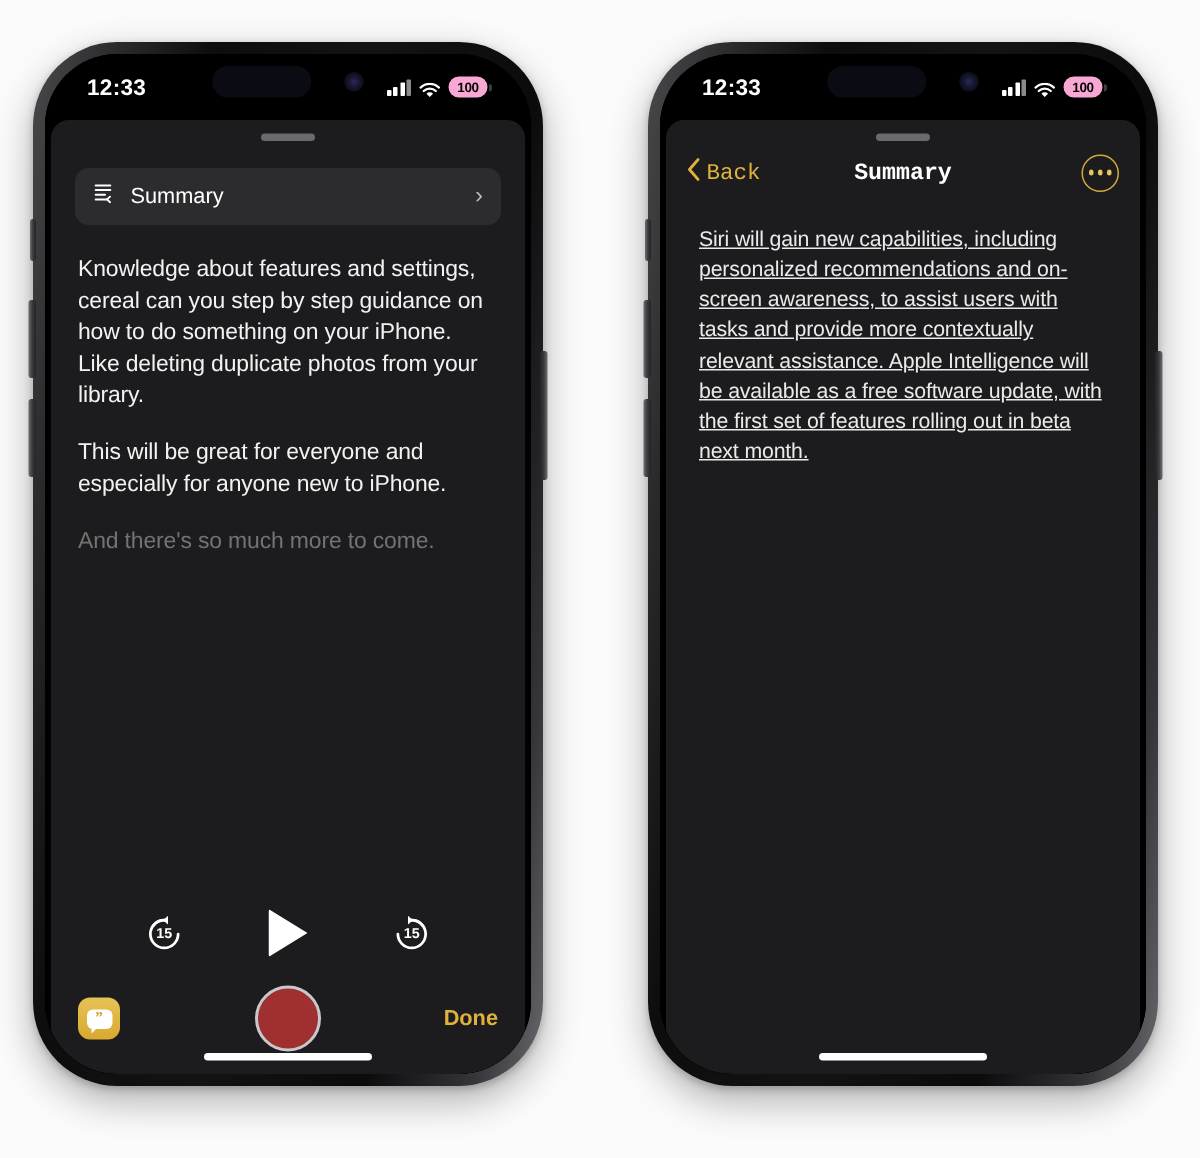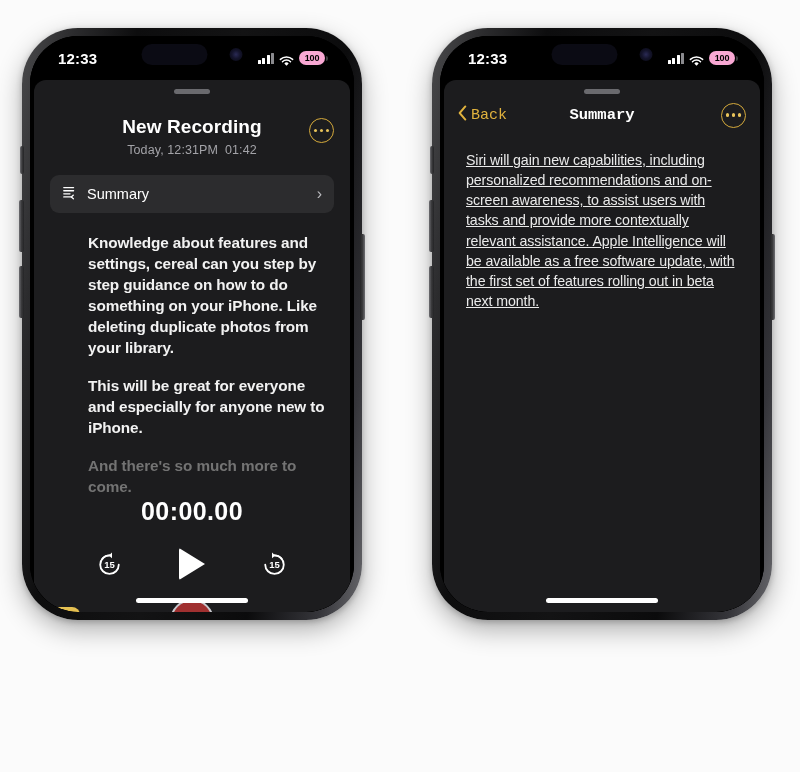--- a/index.html
+++ b/index.html
@@ -7,21 +7,21 @@
     width: 800px; height: 772px;
     background: #fbfbfb;
     font-family: "Liberation Sans", sans-serif;
     overflow: hidden;
   }
   .stage { position: relative; width: 800px; height: 772px; background: #fbfbfb; }
 
   
   .phone {
     position: absolute;
-    width: 340px; height: 592px;
+    width: 340px; height: 696px;
     border-radius: 56px;
     background: linear-gradient(100deg,#4a4a4c 0%, #2b2b2d 12%, #0d0d0e 26%, #131314 50%, #0b0b0c 74%, #35353a 90%, #6a6a6e 100%);
     padding: 8px;
     box-shadow: 0 10px 26px rgba(0,0,0,0.30), 0 2px 6px rgba(0,0,0,0.22);
   }
   .phone.left  { left: 22px;  top: 28px; }
   .phone.right { left: 432px; top: 28px; }
 
   .bezel {
     width: 100%; height: 100%;
@@ -127,21 +127,21 @@
   }
   .summary-row .label { color:#fff; font-size: 14.5px; font-weight: 500; margin-left: 9px; }
   .summary-row .chev { margin-left:auto; color:#b9b9bd; font-size: 16px; font-weight: 400; }
 
   
   .transcript {
     padding: 20px 18px 0;
     overflow: hidden;
     flex: 0 0 auto;
   }
-  .transcript p { color:#f2f2f2; font-size: 15.3px; line-height: 1.37; font-weight: 700; letter-spacing:-.1px;margin-left:36px; }
+  .transcript p { color:#f2f2f2; font-size: 15.3px; line-height: 1.37; font-weight: 400; letter-spacing:-.1px; }
   .transcript p + p { margin-top: 17px; }
   .transcript p.muted { color:#737373; }
 
   
   .player { margin-top: auto; flex: 0 0 auto; padding-bottom: 4px; }
   .timecode { text-align:center; color:#fff; font-size: 25px; font-weight: 700; letter-spacing: .4px; }
   .tcontrols { display:flex; align-items:center; justify-content:center; gap: 56px; margin-top: 22px; }
   .skip { width: 27px; height: 27px; position: relative; cursor: pointer; }
   .skip span { position:absolute; inset:0; display:flex; align-items:center; justify-content:center;
                color:#fff; font-size: 9.5px; font-weight: 700; padding-top:1px; }
@@ -247,52 +247,40 @@
                 <span>100</span>
               </div>
               <div class="batt-cap"></div>
             </div>
           </div>
         </div>
 
         <div class="sheet">
           <div class="grabber"></div>
 
-          <div class="rec-header">
-            <div class="rec-title">New Recording</div>
-            <div class="rec-sub">
-              <span>Today, 12:31PM</span><span class="dur">01:42</span>
-            </div>
-            <div class="ellipsis-btn">
-              <i></i>
-                <i></i>
-                <i></i>
-            </div>
-          </div>
 
           <div class="summary-row">
             <span>
               <svg width="16" height="15" viewBox="0 0 18 16">
                 <path d="M2 2.5h11M2 6h11M2 9.5h7" stroke="#fff" stroke-width="1.5" stroke-linecap="round" fill="none"></path>
                 <path d="M2 13h8.5" stroke="#fff" stroke-width="1.5" stroke-linecap="round" fill="none"></path>
                 <path d="M10.5 13l2.3-2.1M10.5 13l2.3 2.1" stroke="#fff" stroke-width="1.4" stroke-linecap="round" fill="none"></path>
               </svg>
             </span>
             <span class="label">Summary</span>
             <span class="chev">›</span>
           </div>
 
           <div class="transcript">
             <p>Knowledge about features and settings, cereal can you step by step guidance on how to do something on your iPhone. Like deleting duplicate photos from your library.</p>
             <p>This will be great for everyone and especially for anyone new to iPhone.</p>
             <p class="muted">And there's so much more to come.</p>
           </div>
 
           <div class="player">
-            <div class="timecode">00:00.00</div>
             <div class="tcontrols">
               <div class="skip">
                 <svg width="27" height="27" viewBox="0 0 28 28">
                   <path d="M14 4.6 A9.6 9.6 0 1 0 23.6 14.2" stroke="#fff" stroke-width="1.9" fill="none" stroke-linecap="round"></path>
                   <path d="M14 4.6 A9.6 9.6 0 0 0 6.4 8.4" stroke="#fff" stroke-width="1.9" fill="none" stroke-linecap="round"></path>
                   <path d="M16.6 1.6 L13.2 4.7 L16.6 7.6 Z" fill="#fff"></path>
                 </svg>
                 <span>15</span>
               </div>
               <div class="play-tri"></div>

